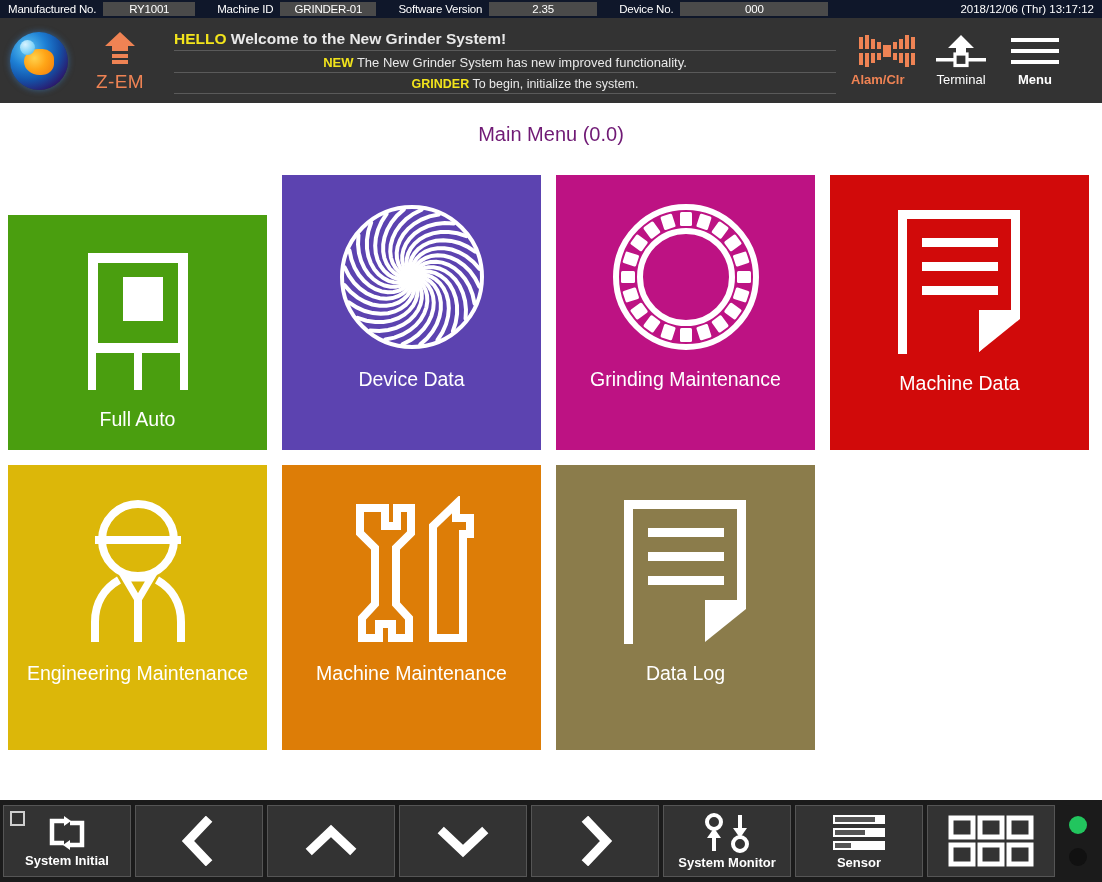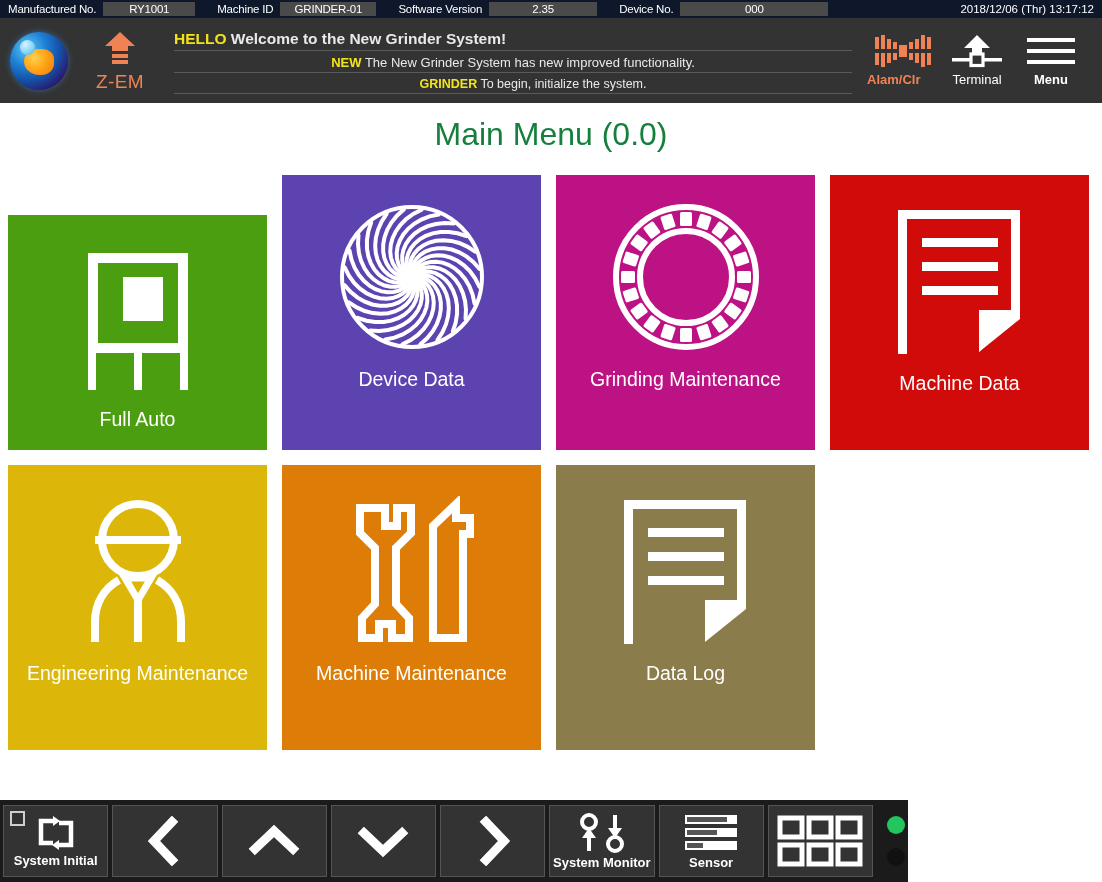--- a/index.html
+++ b/index.html
@@ -83,37 +83,37 @@
   .ticker-row:last-child { margin-bottom: 0; }
   .ticker-tag { color:#f2e41c; font-weight: bold; }
   .ticker-text { color:#e9e9e9; }
   .tr1 { text-align:left; font-size:15.5px; }
   .tr1 .ticker-tag { font-size:15.5px; }
   .tr1 .ticker-text { font-weight: bold; }
   .tr2 { text-align:center; font-size:13px; }
   .tr3 { text-align:center; font-size:12.5px; }
   .tr3 { padding-left: 40px; }
 
-  .hdr-btns { display:flex; align-items:center; gap: 0px; padding-right: 14px; }
+  .hdr-btns { display:flex; align-items:center; gap: 0px; padding-right: 30px; }
   .hdr-btn {
     width: 74px; height: 72px;
     display:flex; flex-direction:column;
     align-items:center; justify-content:center; gap:4px;
     cursor:pointer; position:relative;
   }
   .hdr-btn .hb-label { font-size:13px; font-weight:bold; white-space:nowrap; }
   .hb-orange .hb-label { color:#ef8354; }
   .hb-white .hb-label { color:#ffffff; font-weight: normal; }
   .hb-menu .hb-label { color:#ffffff; font-weight:bold; }
   .alarm-clip { width:72px; overflow:hidden; display:flex; justify-content:flex-start; }
 
   
   .page-title {
     height: 62px; display:flex; align-items:center; justify-content:center;
-    font-size: 32px; color:#15803d; background:#ffffff;
+    font-size: 20px; color:#701a75; background:#ffffff;
   }
 
   
   .grid {
     position:absolute; left: 8px; top: 175px;
     width: 1086px;
     display:grid;
     grid-template-columns: repeat(4, 259px);
     grid-template-rows: 275px 285px;
     column-gap: 15px; row-gap: 15px;
@@ -126,21 +126,21 @@
   .tile-icon { margin-top: 22px; height: 160px; display:flex; align-items:center; justify-content:center; }
   .tile-label {
     color:#ffffff; font-size: 19.5px; text-align:center;
     line-height: 24px; padding: 0 6px; margin-top: 10px;
   }
   .tile-r2 .tile-icon { margin-top: 26px; }
 
   
   .bottombar {
     position:absolute; left:0; bottom:0;
-    width:908px; height:82px;
+    width:1102px; height:82px;
     background:#1b1b1b;
     display:flex; align-items:center;
     padding: 4px 3px 4px 3px; gap: 4px;
   }
   .bbtn {
     background:#333333; border:1px solid #555555;
     height: 72px;
     display:flex; flex-direction:column;
     align-items:center; justify-content:center;
     position:relative; cursor:pointer; gap:2px;

